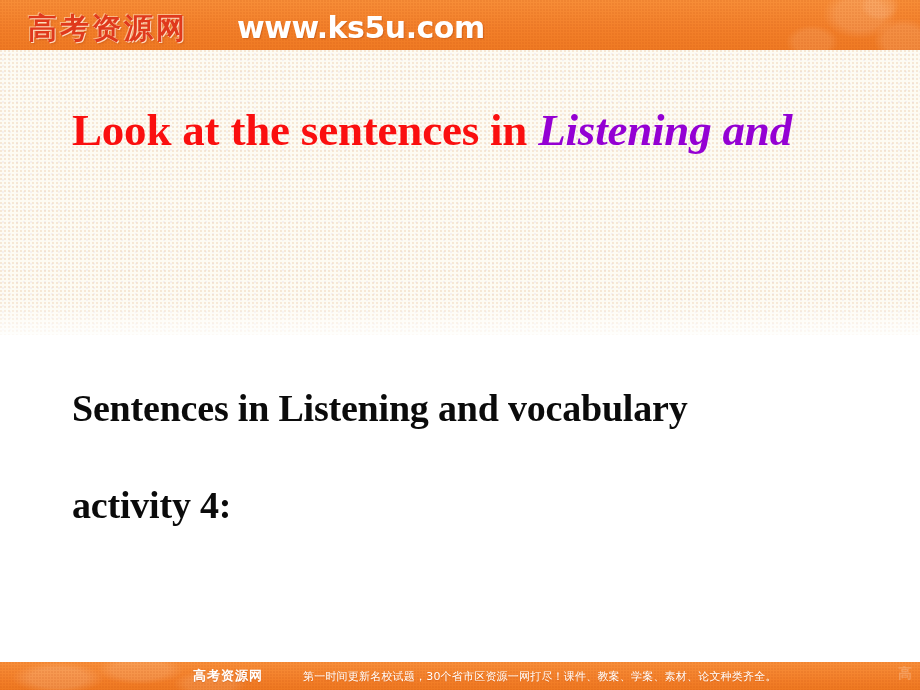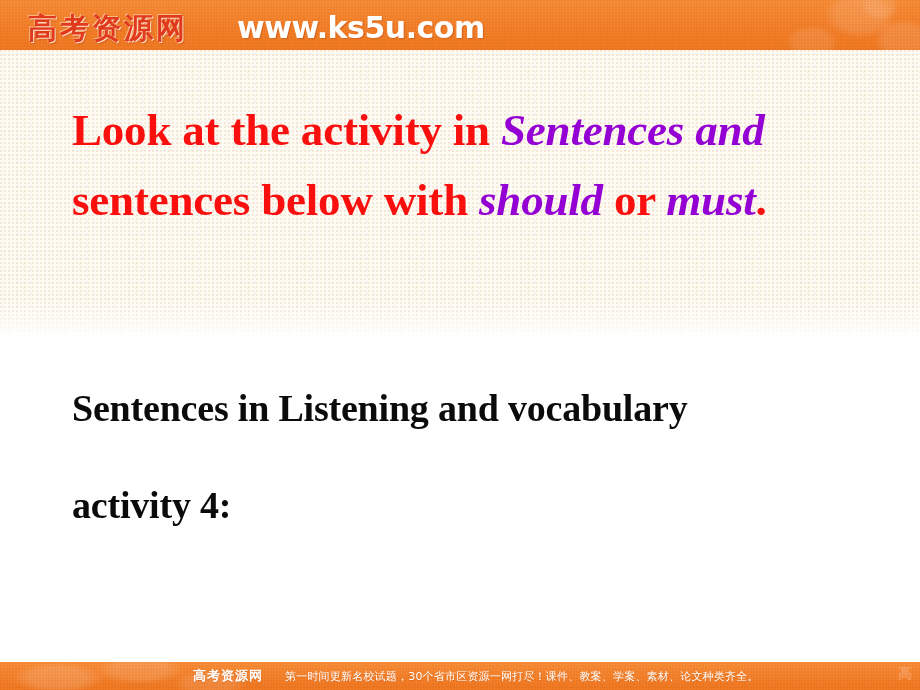--- a/index.html
+++ b/index.html
@@ -178,21 +178,21 @@
     font-family: "DejaVu Sans", sans-serif;
     font-size: 13px;
     font-weight: 700;
     letter-spacing: 1px;
     color: #ffffff;
     text-shadow: 0 1px 1px rgba(170,60,5,0.30);
     white-space: nowrap;
   }
   .footer-slogan {
     position: absolute;
-    left: 285px;
+    left: 303px;
     top: 7px;
     font-family: "DejaVu Sans", sans-serif;
     font-size: 11px;
     font-weight: 400;
     letter-spacing: 0.2px;
     color: #ffffff;
     text-shadow: 0 1px 1px rgba(170,60,5,0.25);
     white-space: nowrap;
   }
   .footer-mark-right {
@@ -217,24 +217,21 @@
   <div class="header-bar">
     <div class="header-dots"></div>
     <div class="header-logo">高考资源网</div>
     <div class="header-url">www.ks5u.com</div>
   </div>
 
   <div class="body-content">
 
     <div class="title-block">
       <div class="title-line">
-        <span>Look at the activity in </span><span class="em-purple">Sentences and</span>
-      </div>
-      <div class="title-line">
-        <span>sentences below with </span><span class="em-purple">should</span><span> or </span><span class="em-purple">must</span><span>.</span>
+        <span>Look at the sentences in </span><span class="em-purple">Listening and</span>
       </div>
     </div>
 
     <div class="subtitle-block">
       <div class="subtitle-line">Sentences in Listening and vocabulary</div>
       <div class="subtitle-line">activity 4:</div>
     </div>
 
   </div>
 

